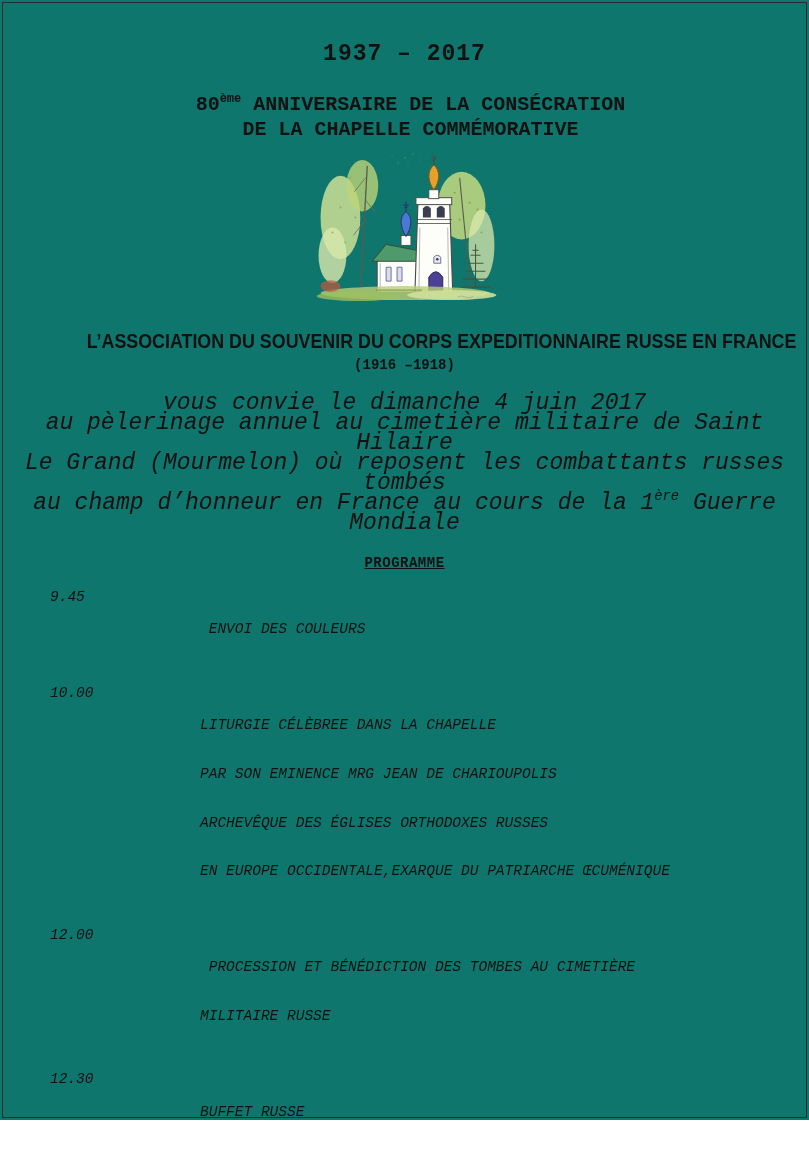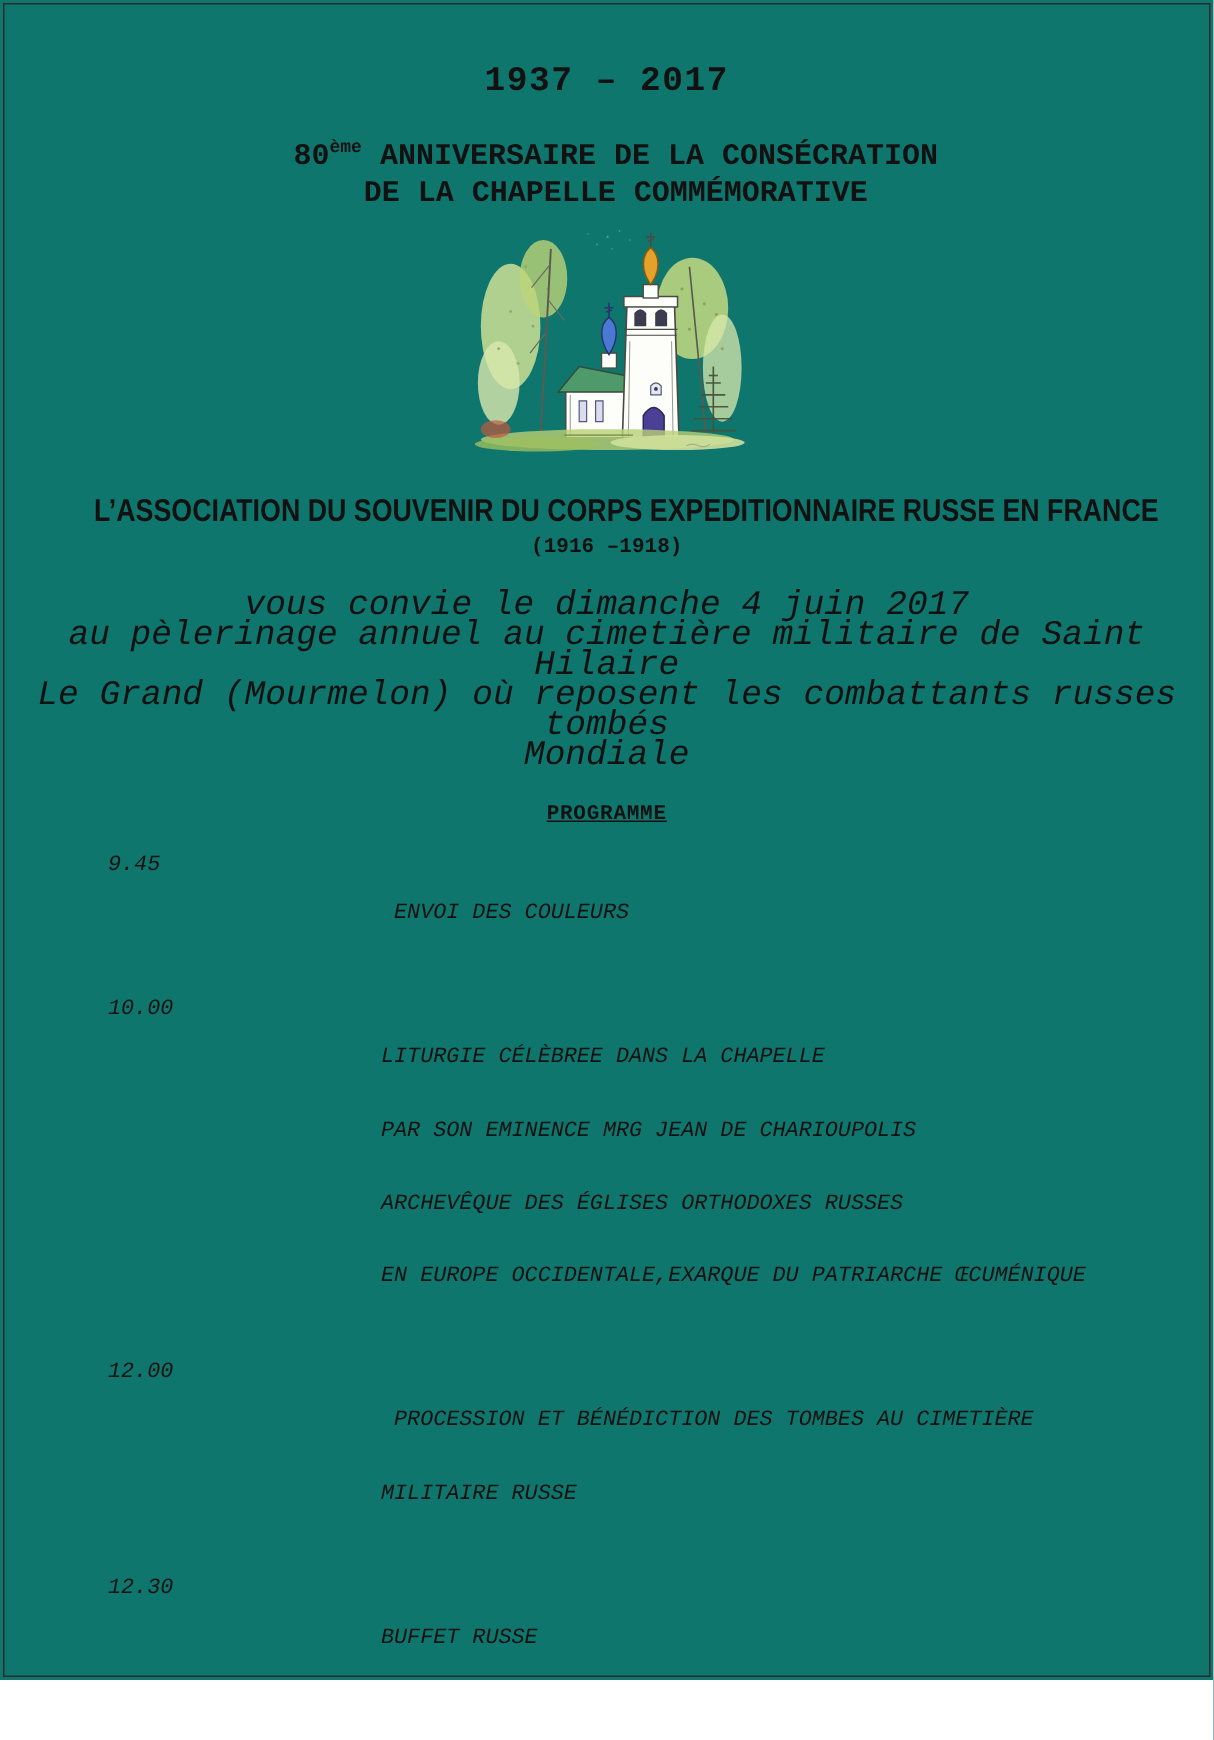--- a/index.html
+++ b/index.html
@@ -32,20 +32,21 @@
 
   .illustration{margin:6px auto 0;width:190px;height:154px;display:block;}
 
   .assoc1{
     margin-top:26px;
     text-align:center;
     font-family:"Liberation Sans","DejaVu Sans",sans-serif;
     font-size:21px;font-weight:700;
     line-height:25px;
     white-space:nowrap;
+    padding-left:24px;
   }
   .assoc1 .squeeze{display:inline-block;transform:scaleX(0.85);transform-origin:center;}
   .assoc2{
     text-align:center;
     font-size:14px;font-weight:700;
     line-height:24px;
   }
 
   .invite{
     margin-top:16px;
@@ -58,23 +59,23 @@
   .prog-head{
     margin-top:18px;
     text-align:center;
     font-size:14px;font-weight:700;
     letter-spacing:0.5px;
     line-height:24px;
   }
   .prog-head span{text-decoration:underline;}
 
   .prog-list{margin-top:14px;font-style:italic;font-size:14.5px;line-height:16.2px;}
-  .prog-row{display:flex;padding:0 70px 0 72px;margin-bottom:15px;}
+  .prog-row{display:flex;padding:0 70px 0 50px;margin-bottom:15px;}
   .prog-time{width:150px;flex:none;white-space:pre;}
-  .prog-desc{flex:1;max-width:517px;white-space:pre-wrap;margin-left:32px;}
+  .prog-desc{flex:1;max-width:517px;white-space:pre-wrap;}
 </style>
 </head>
 <body>
 
 <div class="page">
   <div class="frame"></div>
 
   <div class="title">1937 – 2017</div>
 
   <div class="h2">
@@ -157,20 +158,21 @@
     <path d="M148,150 q4,-2 8,0 q4,2 8,-1" stroke="#9a9a90" stroke-width="0.6" fill="none"></path>
   </svg>
 
   <div class="assoc1"><span class="squeeze">L’ASSOCIATION DU SOUVENIR DU CORPS EXPEDITIONNAIRE RUSSE EN FRANCE</span></div>
   <div class="assoc2">(1916 –1918)</div>
 
   <div class="invite">
     <div>vous convie le dimanche 4 juin 2017</div>
     <div>au pèlerinage annuel au cimetière militaire de Saint Hilaire</div>
     <div>Le Grand (Mourmelon) où reposent les combattants russes tombés</div>
+    <div><span>au champ d’honneur en France au cours de la 1</span><sup>ère</sup><span> Guerre</span></div>
     <div>Mondiale</div>
   </div>
 
   <div class="prog-head"><span>PROGRAMME</span></div>
 
   <div class="prog-list">
 
     <div class="prog-row">
       <div class="prog-time">9.45</div>
       <div class="prog-desc">

